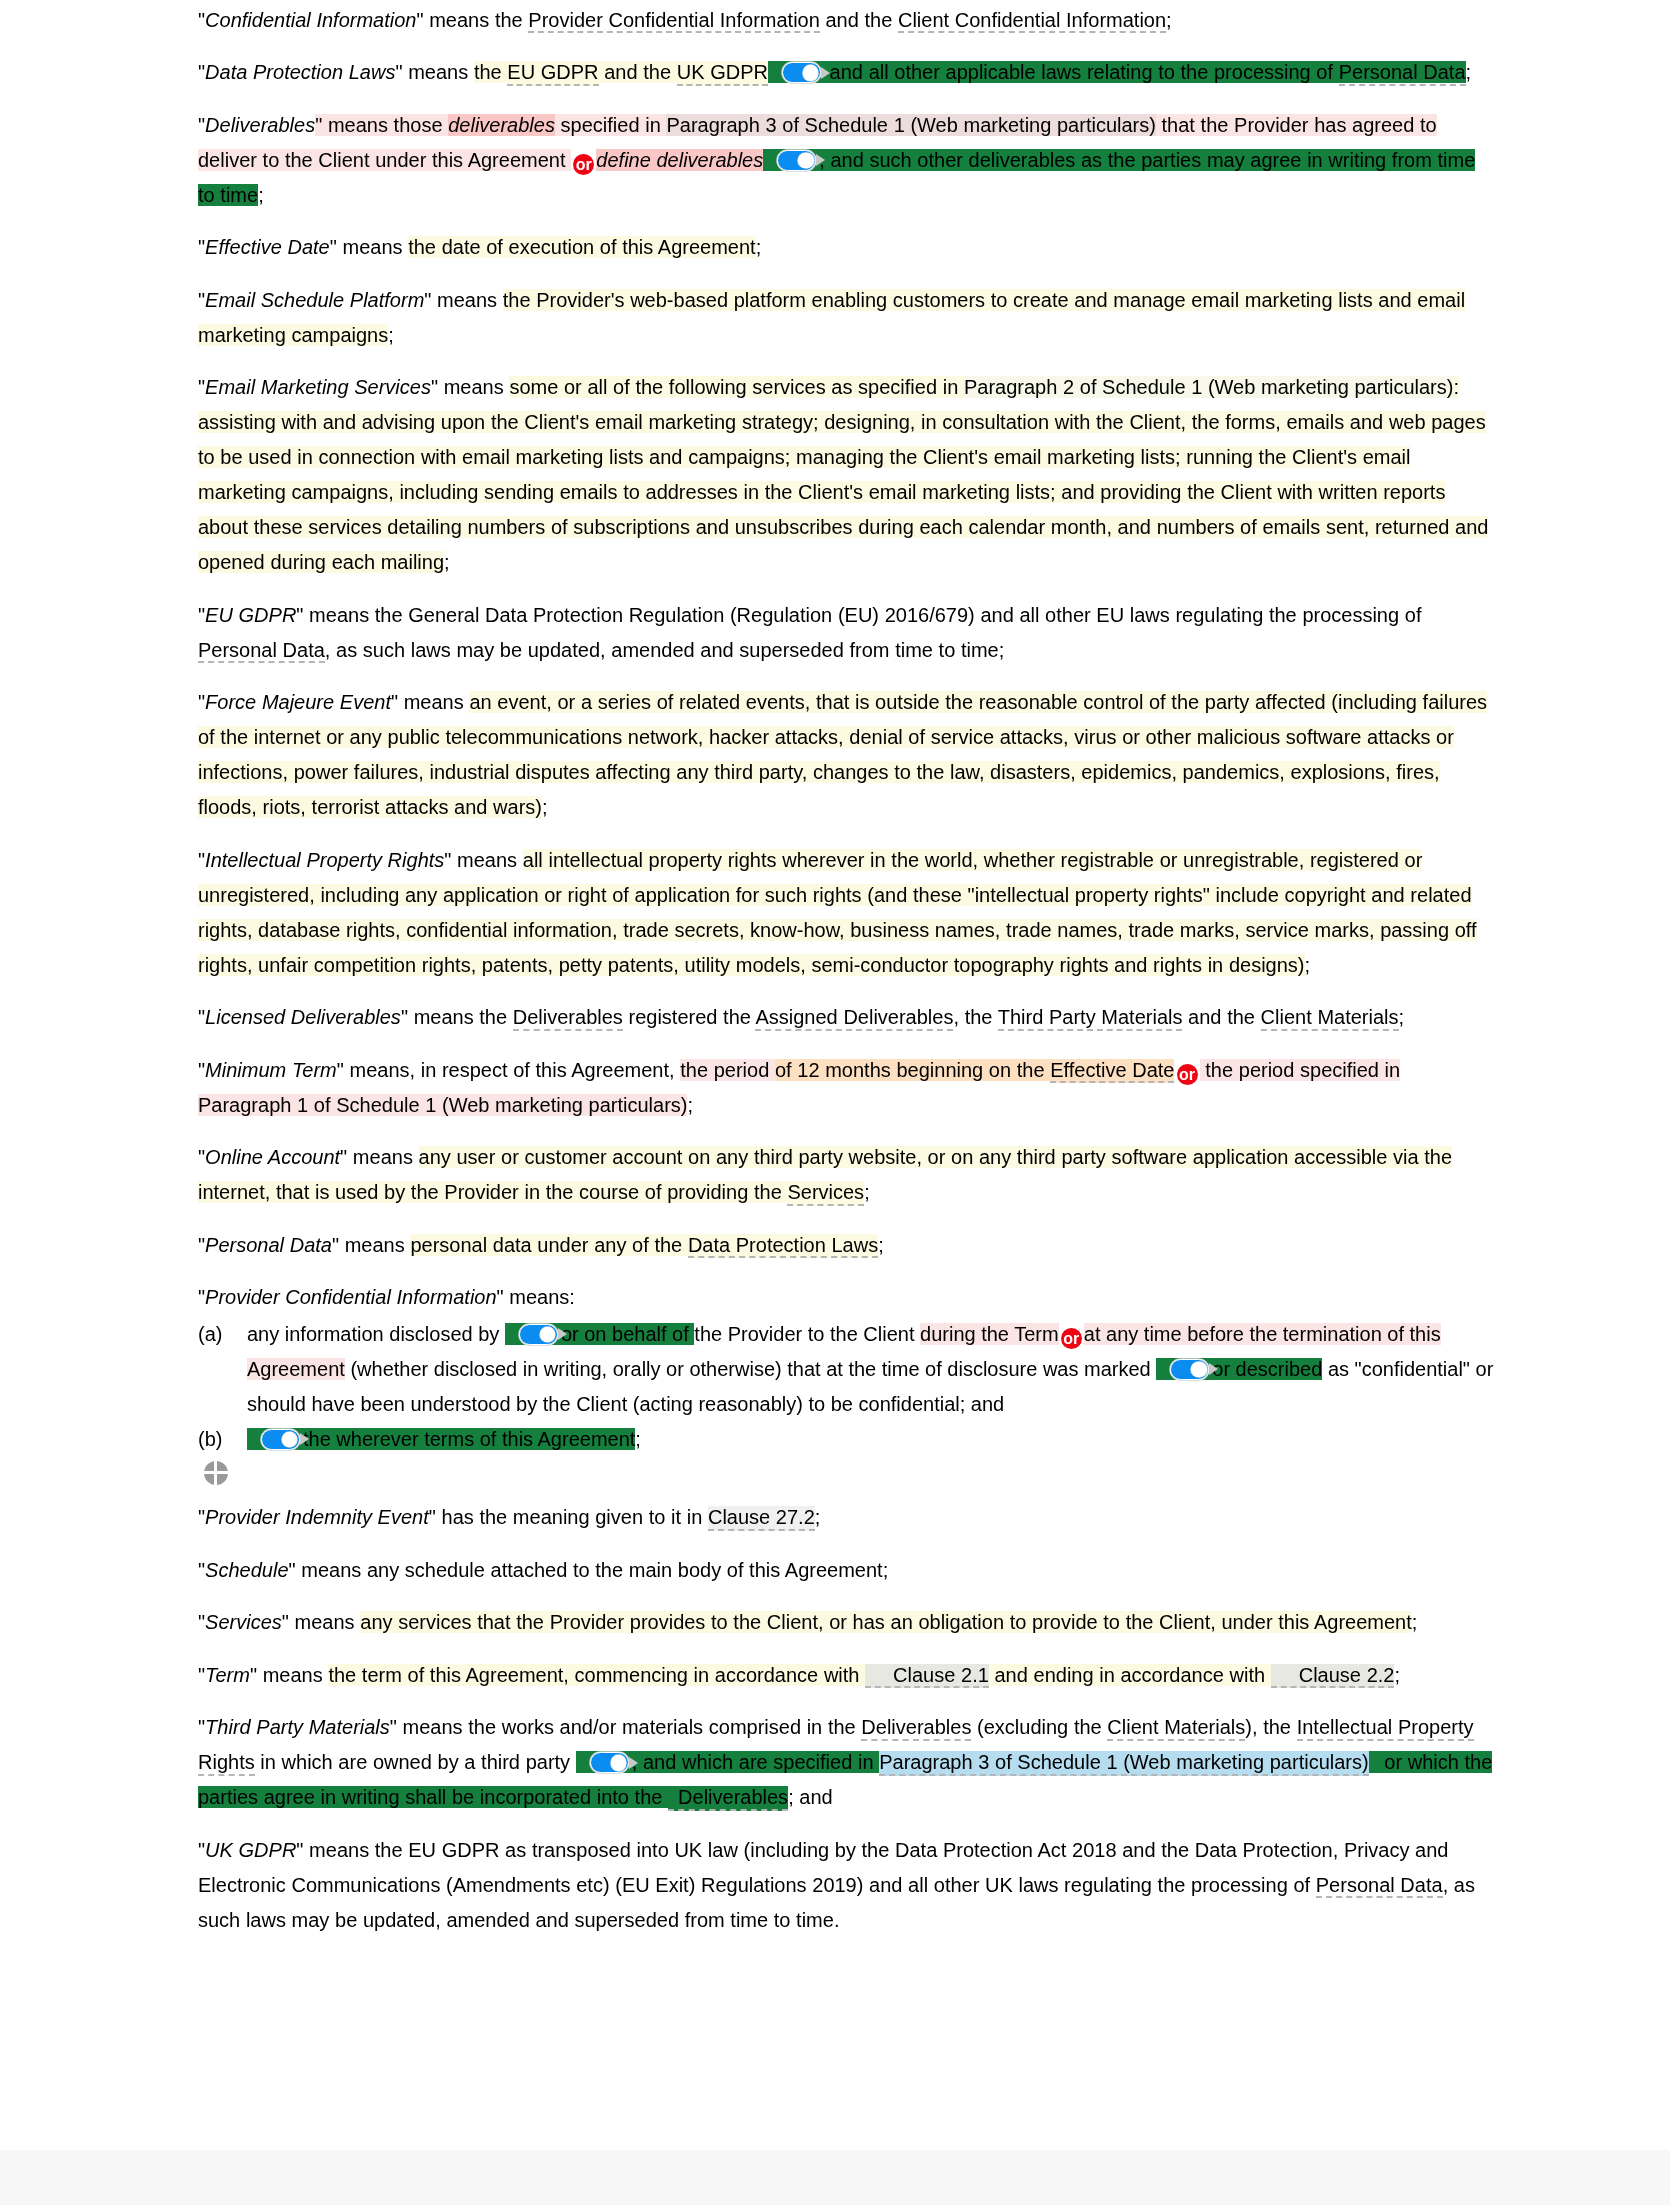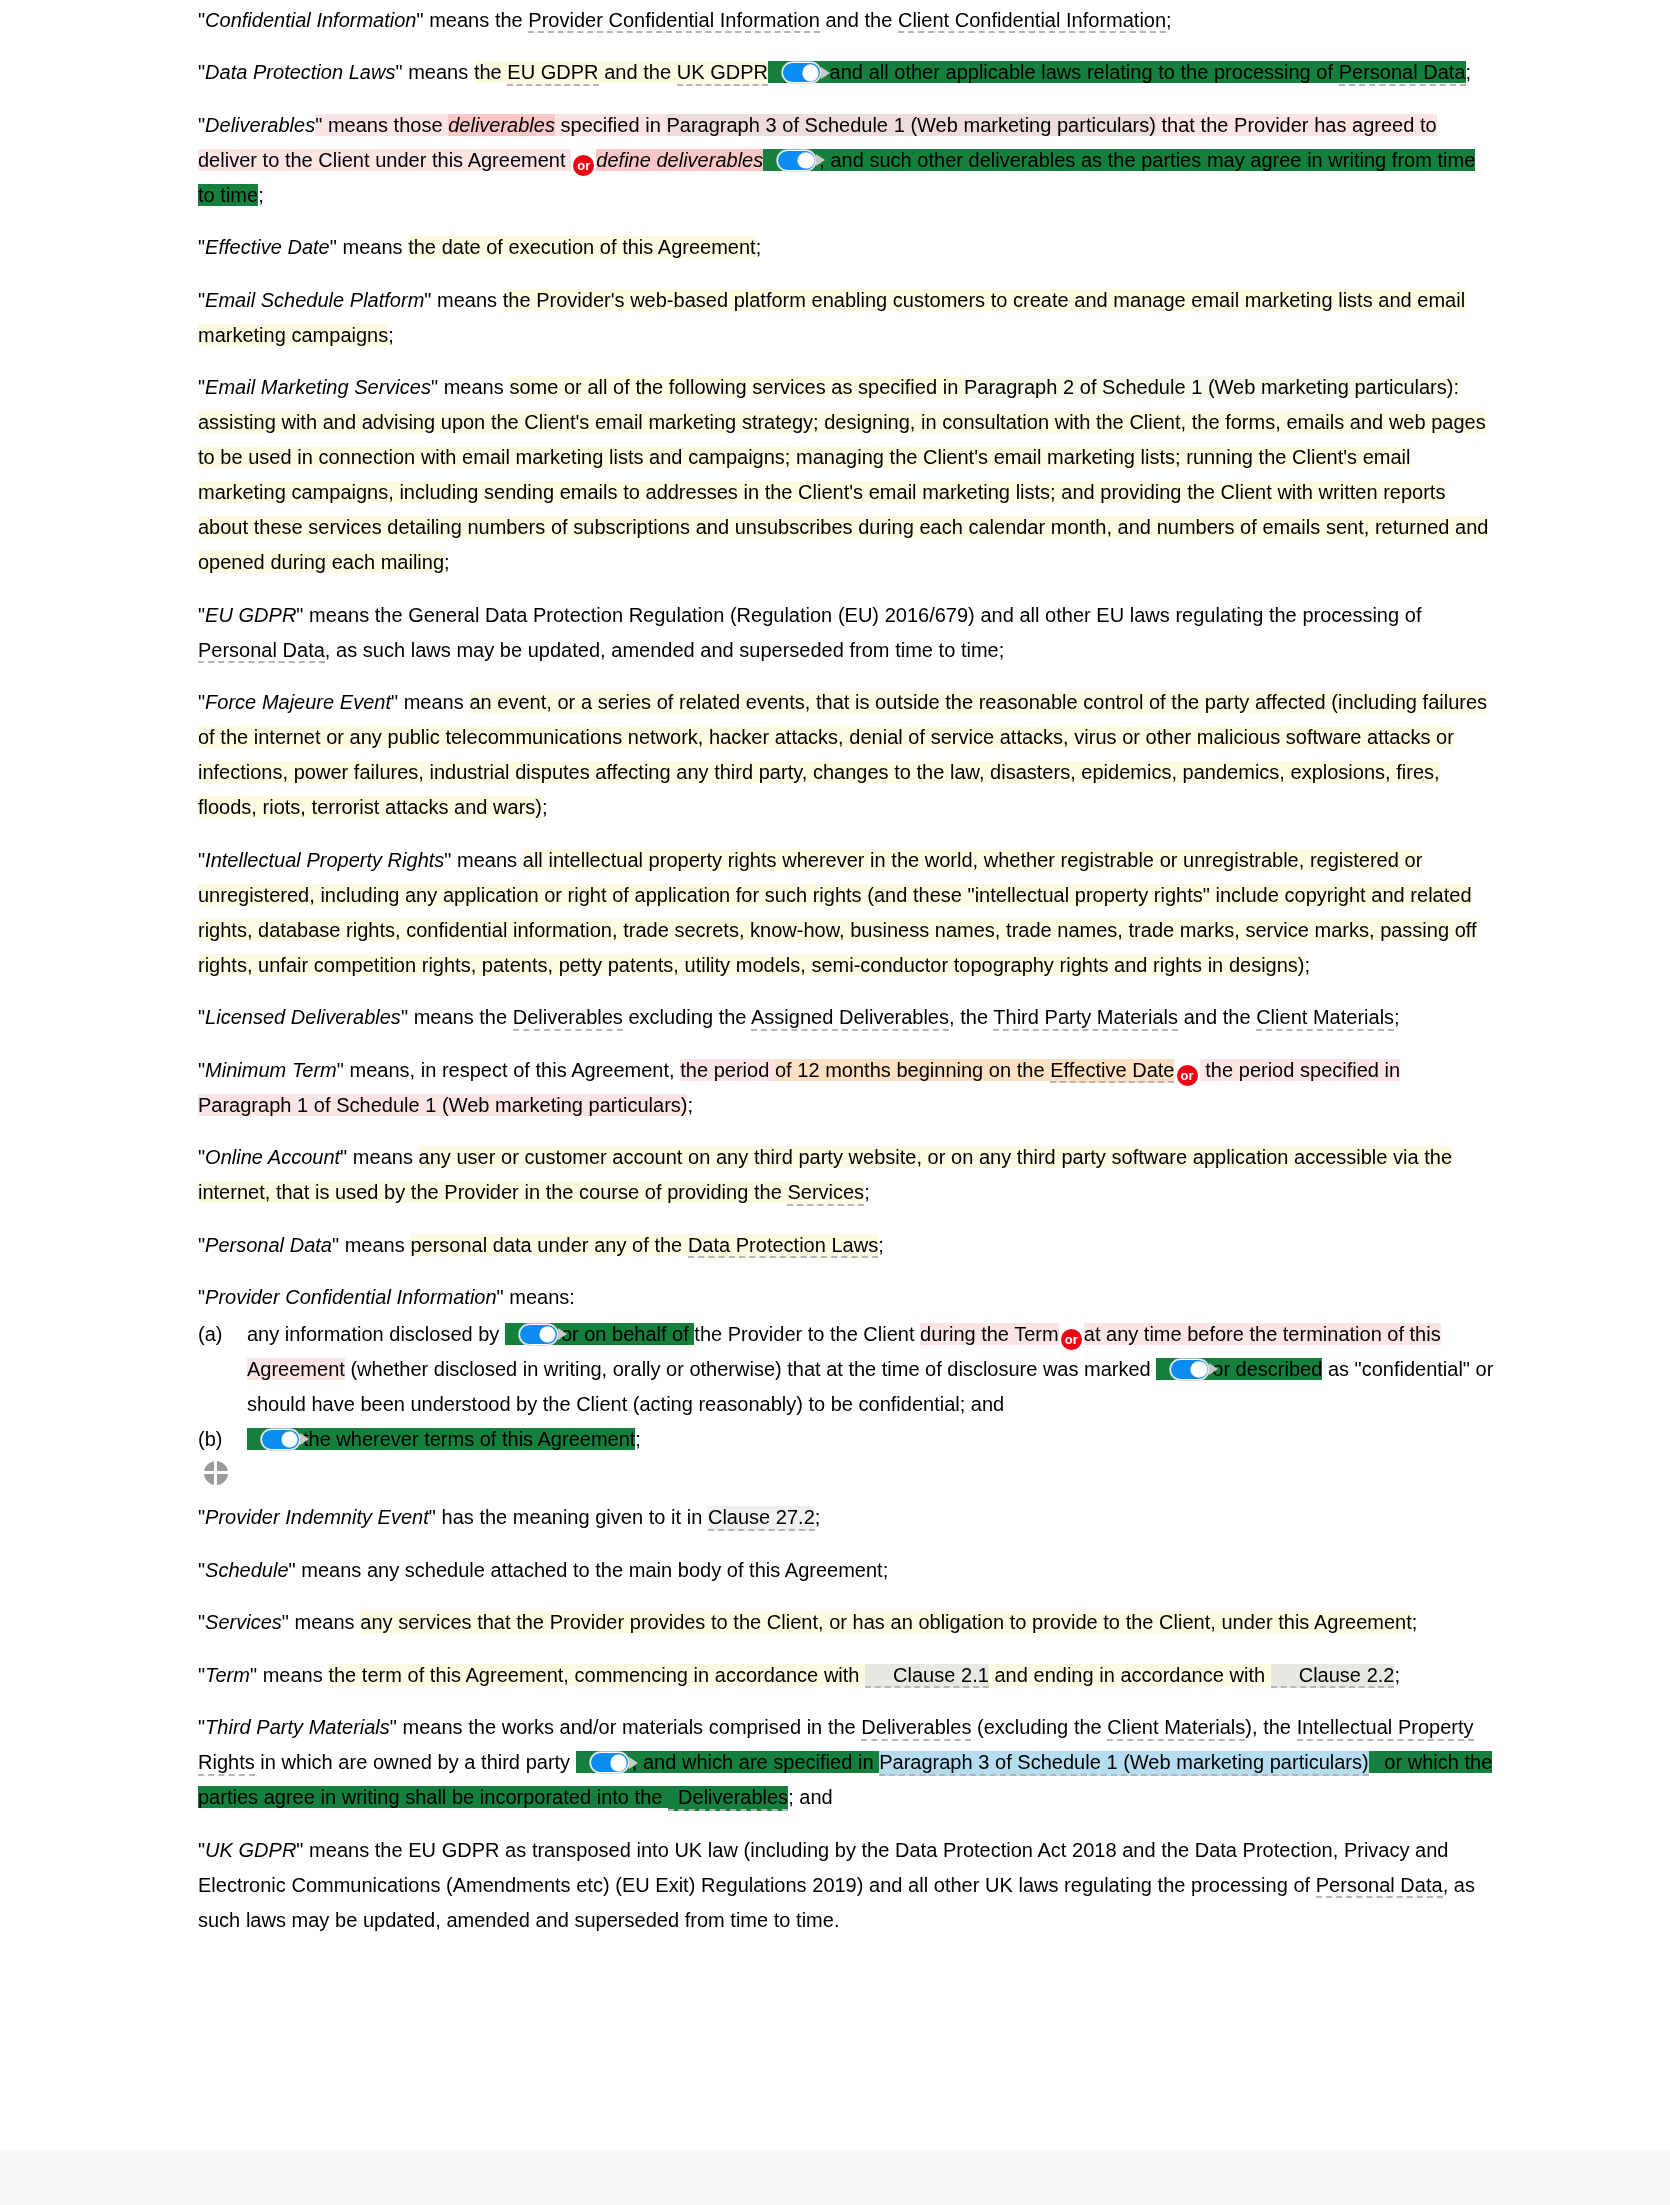--- a/index.html
+++ b/index.html
@@ -101,21 +101,21 @@
   
   .orbadge {
     display: inline-block;
     vertical-align: -3.5px;
     width: 21px;
     height: 21px;
     line-height: 21px;
     border-radius: 50%;
     background: #ee0412;
     color: #ffffff;
-    font-size: 13px;
+    font-size: 16px;
     font-weight: bold;
     text-align: center;
     font-style: normal;
     margin: 0 2.1px;
   }
 
   
   .sugg { font-style: italic; }
 
   
@@ -208,21 +208,21 @@
 
   <p class="para">
     <span>"</span><span class="term">Force Majeure Event</span><span>" means </span><span class="hl-yellow">an event, or a series of related events, that is outside the reasonable control of the party affected (including failures of the internet or any public telecommunications network, hacker attacks, denial of service attacks, virus or other malicious software attacks or infections, power failures, industrial disputes affecting any third party, changes to the law, disasters, epidemics, pandemics, explosions, fires, floods, riots, terrorist attacks and wars)</span><span>;</span>
   </p>
 
   <p class="para">
     <span>"</span><span class="term">Intellectual Property Rights</span><span>" means </span><span class="hl-yellow">all intellectual property rights wherever in the world, whether registrable or unregistrable, registered or unregistered, including any application or right of application for such rights (and these "intellectual property rights" include copyright and related rights, database rights, confidential information, trade secrets, know-how, business names, trade names, trade marks, service marks, passing off rights, unfair competition rights, patents, petty patents, utility models, semi-conductor topography rights and rights in designs)</span><span>;</span>
   </p>
 
   <p class="para">
-    <span>"</span><span class="term">Licensed Deliverables</span><span>" means the </span><span class="dterm">Deliverables</span><span> excluding the </span><span class="dterm">Assigned Deliverables</span><span>, the </span><span class="dterm">Third Party Materials</span><span> and the </span><span class="dterm">Client Materials</span><span>;</span>
+    <span>"</span><span class="term">Licensed Deliverables</span><span>" means the </span><span class="dterm">Deliverables</span><span> registered the </span><span class="dterm">Assigned Deliverables</span><span>, the </span><span class="dterm">Third Party Materials</span><span> and the </span><span class="dterm">Client Materials</span><span>;</span>
   </p>
 
   <p class="para">
     <span>"</span><span class="term">Minimum Term</span><span>" means, in respect of this Agreement, </span><span class="hl-pink">the period </span><span class="hl-orange">of 12 months beginning on the </span><span class="hl-orange dterm">Effective Date</span><span class="orbadge">or</span><span class="hl-pink"> the period specified in Paragraph 1 of Schedule 1 (Web marketing particulars)</span><span>;</span>
   </p>
 
   <p class="para">
     <span>"</span><span class="term">Online Account</span><span>" means </span><span class="hl-yellow">any user or customer account on any third party website, or on any third party software application accessible via the internet, that is used by the Provider in the course of providing the </span><span class="hl-yellow dterm">Services</span><span>;</span>
   </p>
 

